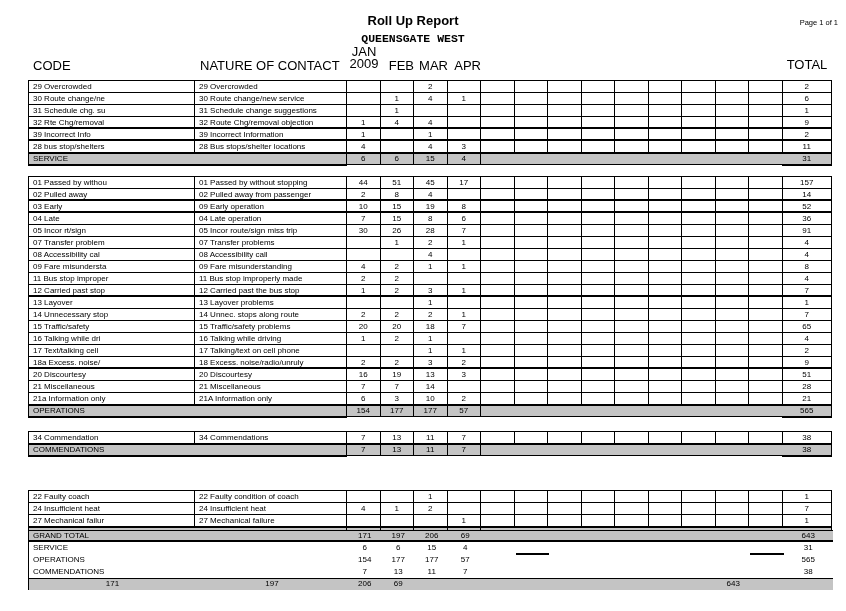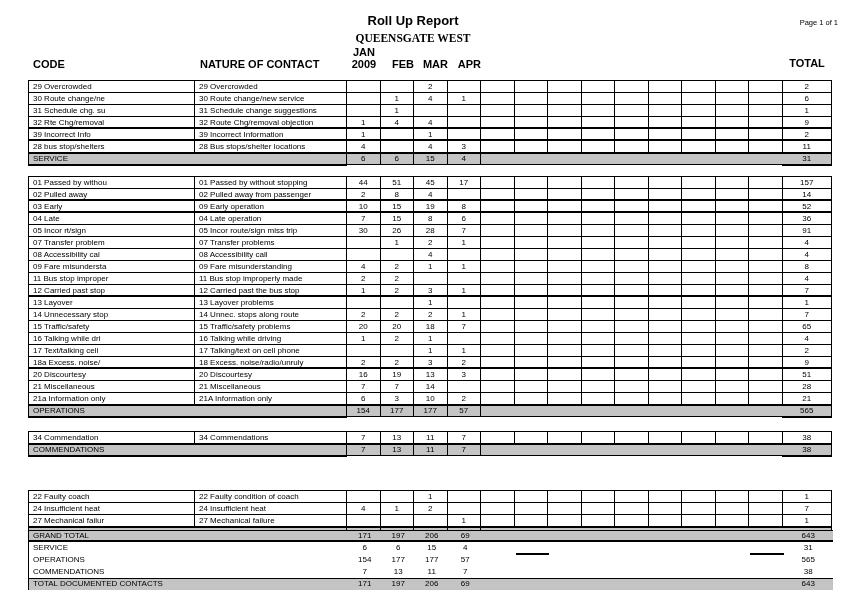--- a/index.html
+++ b/index.html
@@ -7,25 +7,25 @@
     width:846px; height:611px; background:#ffffff; position:relative;
     font-family:"Liberation Sans", sans-serif; color:#000;
     -webkit-font-smoothing:antialiased;
   }
   .title {
     position:absolute; top:13px; left:0; width:826px; text-align:center;
     font-size:13px; font-weight:bold;
   }
   .subtitle {
     position:absolute; top:32px; left:0; width:826px; text-align:center;
-    font-family:Liberation Serif, serif; font-size:11.5px; font-weight:bold;
+    font-family:Liberation Mono, monospace; font-size:11.5px; font-weight:bold;
   }
   .page-label { position:absolute; top:18px; right:8px; font-size:7.5px; }
 
-  .colhead { position:absolute; font-size:11px; font-weight:bold; white-space:nowrap; }
+  .colhead { position:absolute; font-size:13px; font-weight:normal; white-space:nowrap; }
   .ch-code   { left:33px;  top:58px; }
   .ch-nature { left:200px; top:58px; }
   .ch-month  { width:34px; text-align:right; top:58px; }
   .ch-m1 { left:347px; top:46px; width:34px; text-align:center; }
   .ch-m1 div { line-height:12px; }
   .ch-total  { left:782px; width:50px; text-align:center; top:57px; }
 
   
   .rpt { position:absolute; left:28px; width:804px; border-top:1px solid #000; }
   .row {
@@ -756,21 +756,20 @@
       <div class="cell c-num"></div>
       <div class="cell c-num"></div>
       <div class="cell c-num"></div>
       <div class="cell c-num"></div>
       <div class="cell c-num"></div>
       <div class="cell c-num"></div>
       <div class="cell c-num"></div>
       <div class="cell c-num">38</div>
     </div>
     <div class="srow gray tdc" style="background: rgb(196, 196, 196);">
-      <div class="cell c-text c-label">TOTAL DOCUMENTED CONTACTS</div>
       <div class="cell c-num">171</div>
       <div class="cell c-num">197</div>
       <div class="cell c-num">206</div>
       <div class="cell c-num">69</div>
       <div class="cell c-num"></div>
       <div class="cell c-num"></div>
       <div class="cell c-num"></div>
       <div class="cell c-num"></div>
       <div class="cell c-num"></div>
       <div class="cell c-num"></div>

